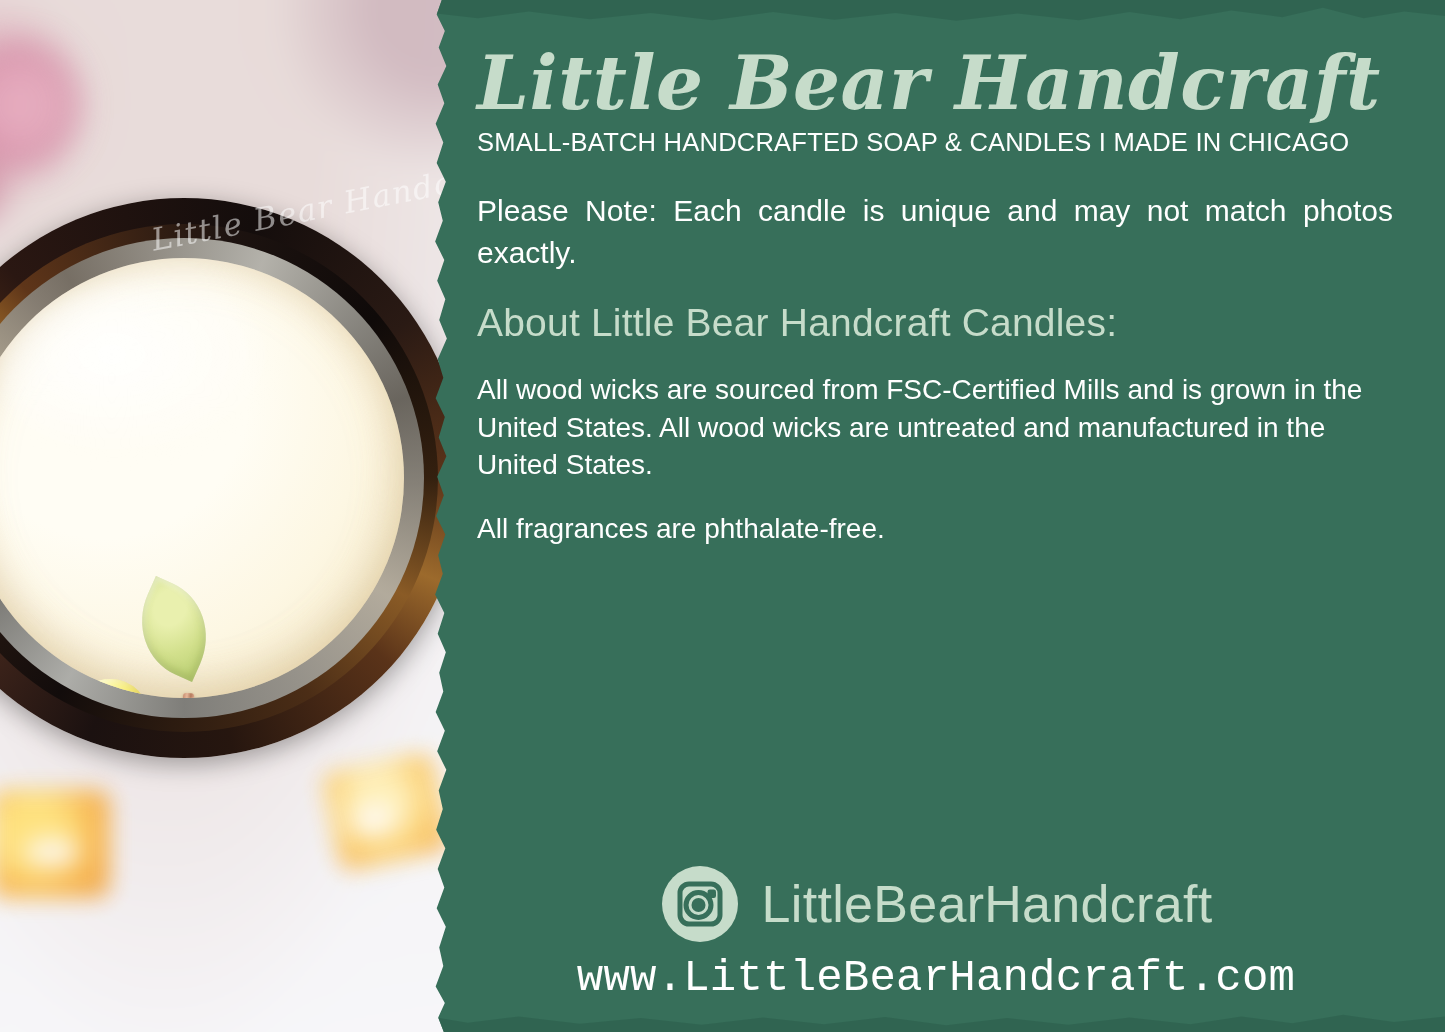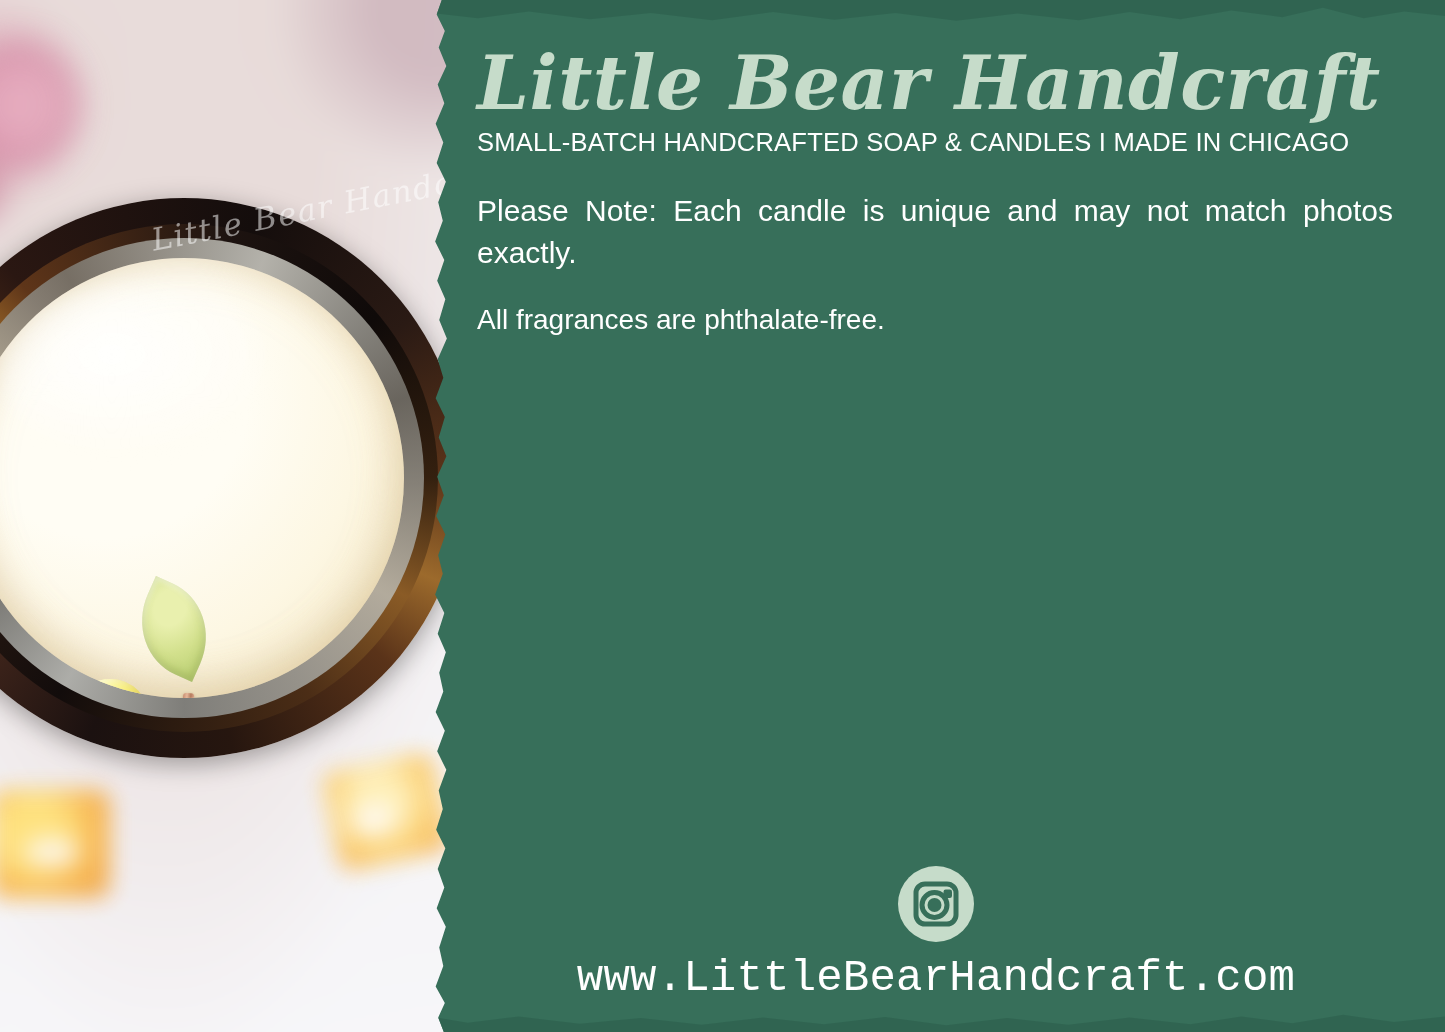--- a/index.html
+++ b/index.html
@@ -317,32 +317,35 @@
     <div class="panel-band bottom"></div>
 
     <div class="panel-inner">
 
       <h1 class="brand-title">Little Bear Handcraft</h1>
 
       <div class="tagline">SMALL-BATCH HANDCRAFTED SOAP &amp; CANDLES  I  MADE IN CHICAGO</div>
 
       <p class="note">Please Note: Each candle is unique and may not match photos exactly.</p>
 
-
+      <h2 class="section-heading">About Little Bear Handcraft Candles:</h2>
+
+      <p class="para">All wood wicks are sourced from FSC-Certified Mills and is grown in the United States. All wood wicks are untreated and manufactured in the United States.</p>
       <p class="para">All fragrances are phthalate-free.</p>
 
       <div class="footer">
         <div class="ig-row">
           <svg class="ig-icon" viewBox="0 0 80 80" aria-hidden="true">
             <circle cx="40" cy="40" r="38" fill="#C6DCCA"></circle>
             <rect x="20" y="20" width="40" height="40" rx="9" ry="9" fill="none" stroke="#376F5A" stroke-width="5"></rect>
             <circle cx="38.5" cy="41" r="12.5" fill="none" stroke="#376F5A" stroke-width="5"></circle>
             <circle cx="38.5" cy="41" r="7" fill="#376F5A"></circle>
             <rect x="47.5" y="25.5" width="8.5" height="8.5" rx="2.2" ry="2.2" fill="#376F5A"></rect>
           </svg>
+          <span class="ig-handle">LittleBearHandcraft</span>
         </div>
         <div class="weburl">www.LittleBearHandcraft.com</div>
       </div>
 
     </div>
   </div>
 
 </div>
 
 </body></html>

